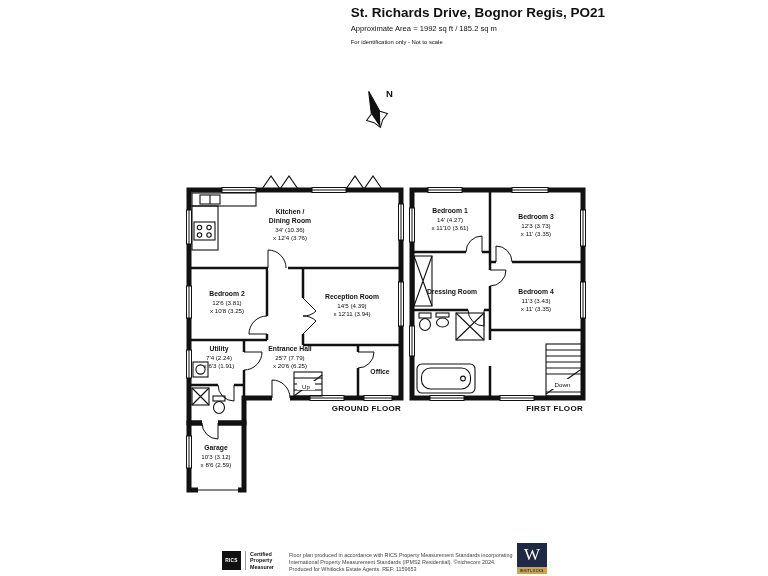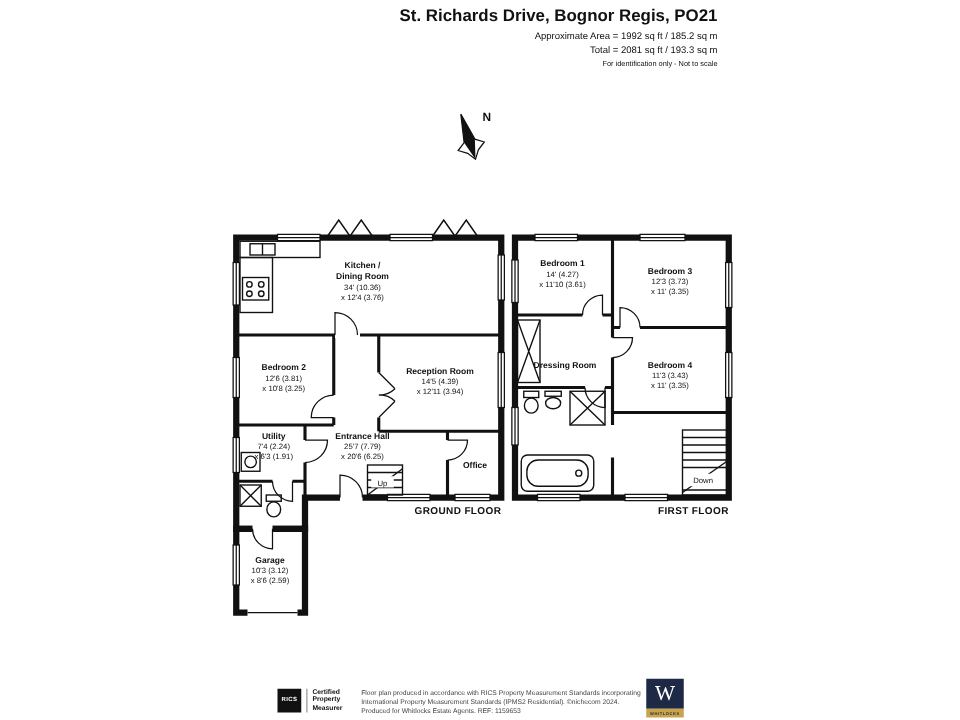--- a/index.html
+++ b/index.html
@@ -1,20 +1,20 @@
 <!DOCTYPE html>
 <html><head>
 <meta charset="utf-8">
 <style>
   html,body{margin:0;padding:0;width:768px;height:576px;background:#fff;}
   body{font-family:"Liberation Sans",sans-serif;color:#111;position:relative;overflow:hidden;}
   .page{position:absolute;inset:0;background:#fff;}
 
   
-  .header{position:absolute;top:5px;right:194px;text-align:right;}
+  .header{position:absolute;top:5px;right:163px;}
   .title{font-size:13.5px;font-weight:bold;}
   .area-line{font-size:7.6px;line-height:10.5px;}
   .area-line.first{margin-top:4px;}
   .note{font-size:5.9px;margin-top:4px;}
 
   
   .plan-svg{position:absolute;left:0;top:0;width:768px;height:576px;}
   .plan-svg text{font-family:"Liberation Sans",sans-serif;fill:#111;}
   .walls{stroke:#111;fill:none;}
   .win rect{fill:#fff;stroke:#111;stroke-width:1;}
@@ -39,21 +39,20 @@
   .w-band{height:7px;background:#c9a44a;color:#1e2a45;font-size:3.2px;font-weight:bold;display:flex;align-items:center;justify-content:center;letter-spacing:0.5px;}
 </style>
 </head>
 <body>
 
 <div class="page">
 
   <div class="header">
     <div class="title">St. Richards Drive, Bognor Regis, PO21</div>
     <div class="area-line first">Approximate Area = 1992 sq ft / 185.2 sq m</div>
-    <div class="area-line">Total = 2081 sq ft / 193.3 sq m</div>
     <div class="note">For identification only - Not to scale</div>
   </div>
 
   <svg class="plan-svg" viewBox="0 0 768 576">
 
     <g>
       <g transform="translate(377,117) rotate(-18)">
         <path d="M0,-27 L4.5,-4.5 L11,0 L4.5,4.5 L0,11 L-4.5,4.5 L-11,0 L-4.5,-4.5 Z" fill="#fff" stroke="#111" stroke-width="1"></path>
         <path d="M0,-27 L4.5,-4.5 L0,11 L-4.5,-4.5 Z" fill="#111"></path>
       </g>

